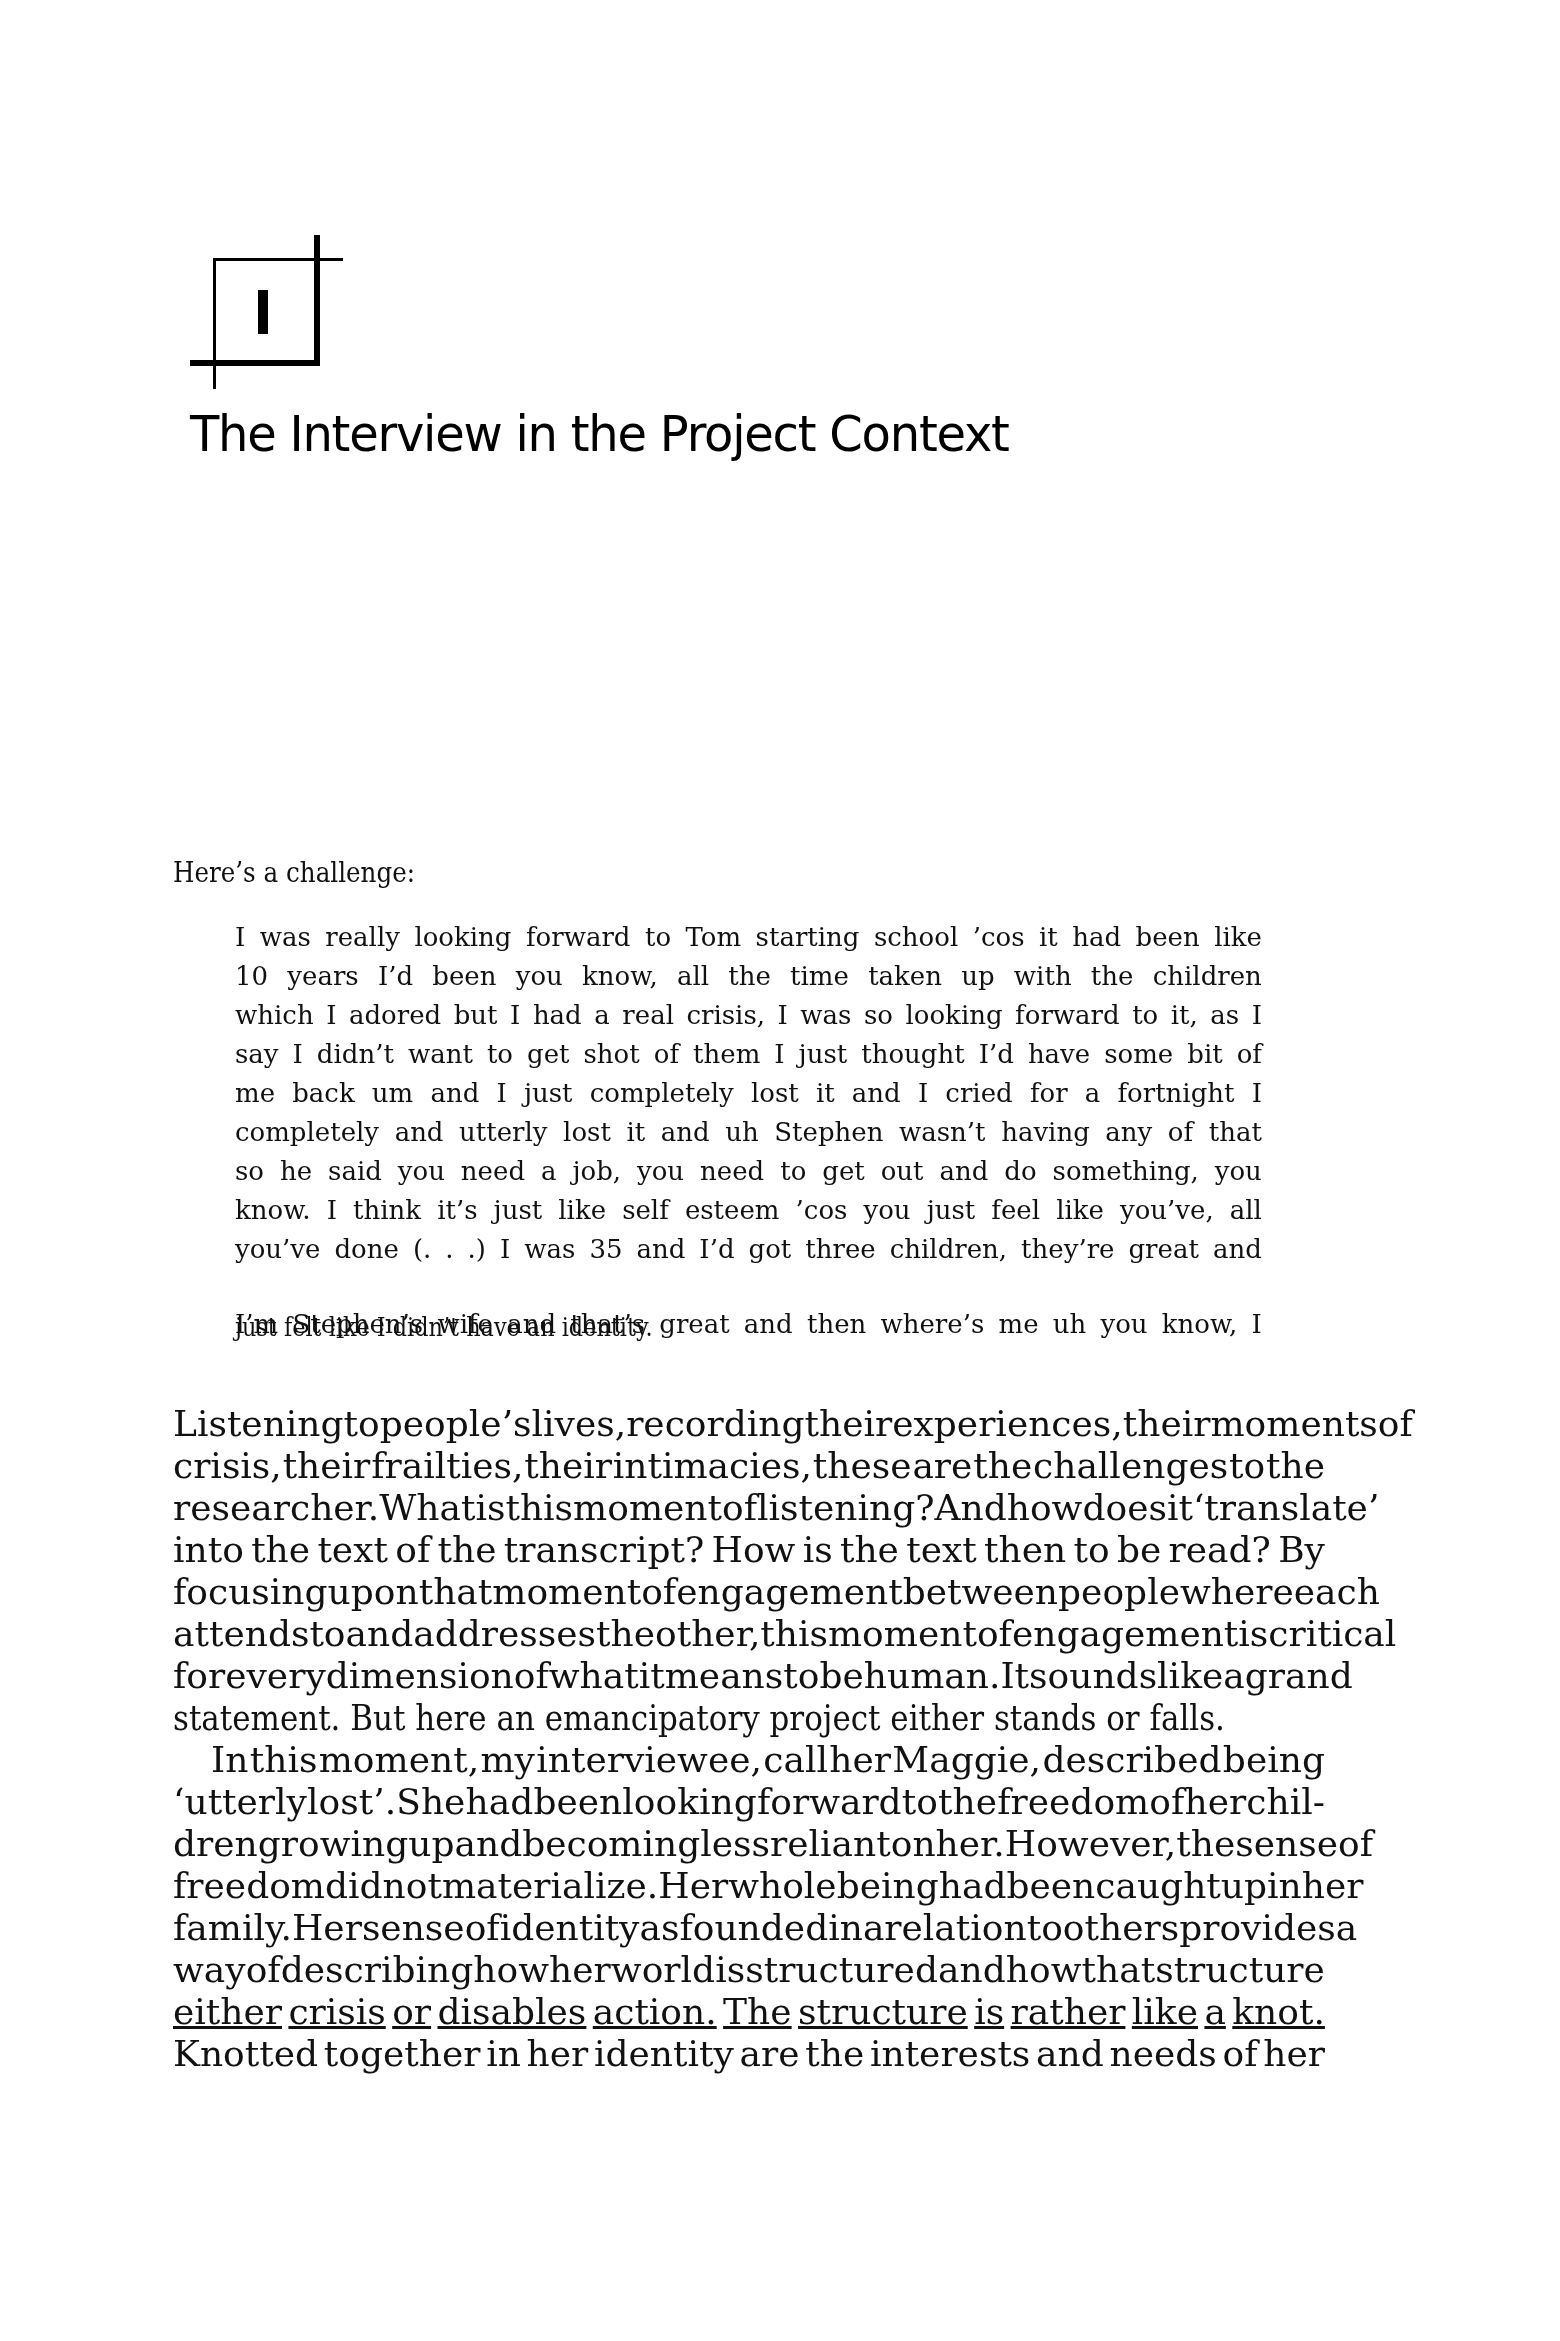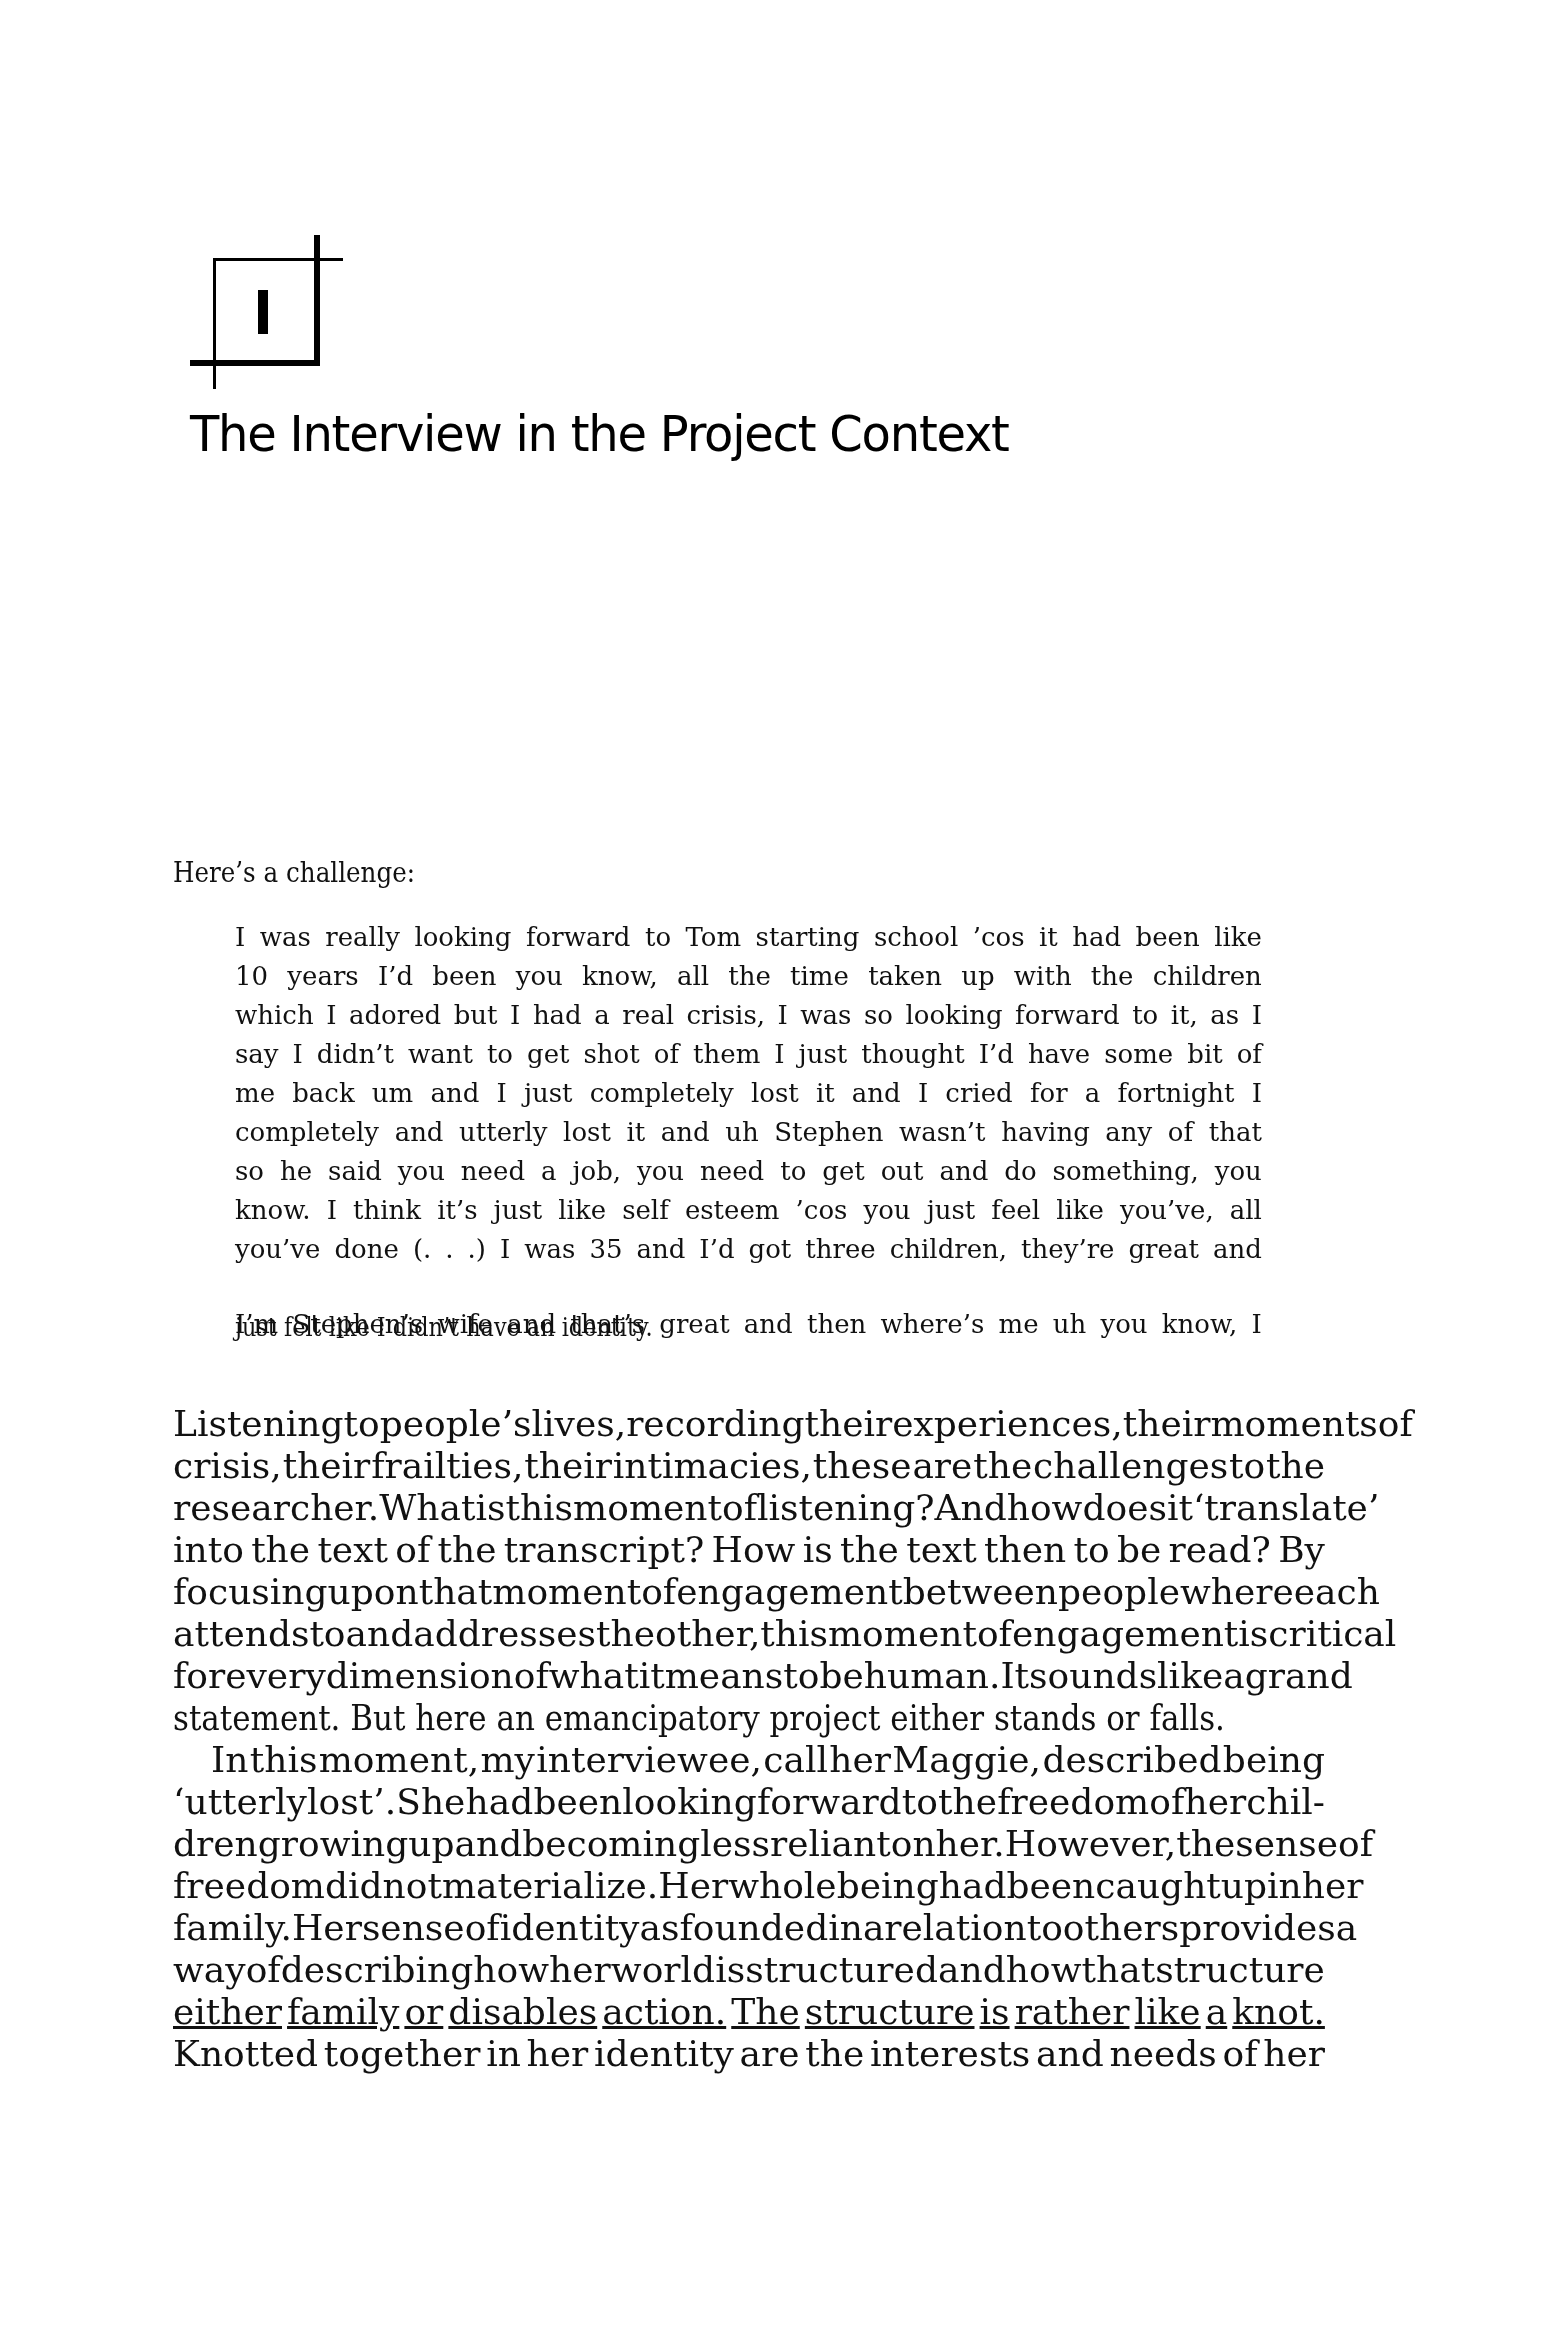--- a/index.html
+++ b/index.html
@@ -470,21 +470,21 @@
             <span class="w">structured</span>
             <span class="w">and</span>
             <span class="w">how</span>
             <span class="w">that</span>
             <span class="w">structure</span>
           </div>
         </div>
       <div class="ln j">
           <div style="display: flex; justify-content: space-between; width: 100%; text-decoration: underline;">
             <span class="w">either</span>
-            <span class="w">family</span>
+            <span class="w">crisis</span>
             <span class="w">or</span>
             <span class="w">disables</span>
             <span class="w">action.</span>
             <span class="w">The</span>
             <span class="w">structure</span>
             <span class="w">is</span>
             <span class="w">rather</span>
             <span class="w">like</span>
             <span class="w">a</span>
             <span class="w">knot.</span>

